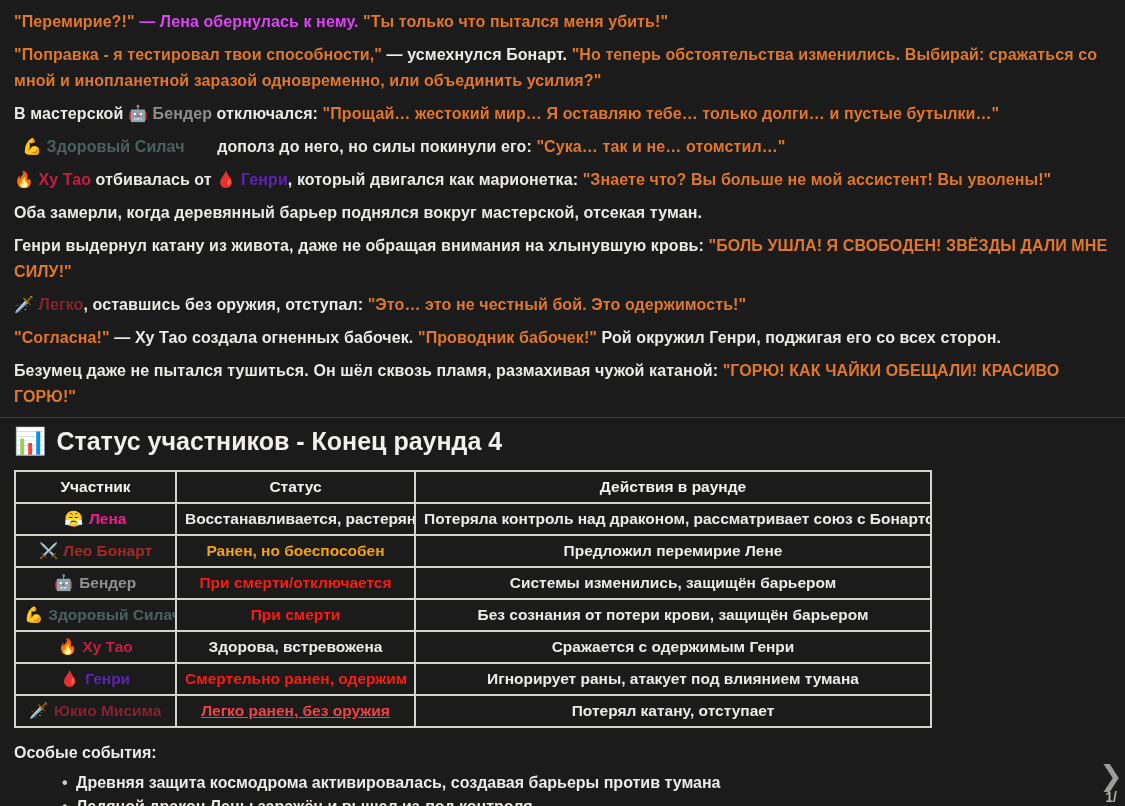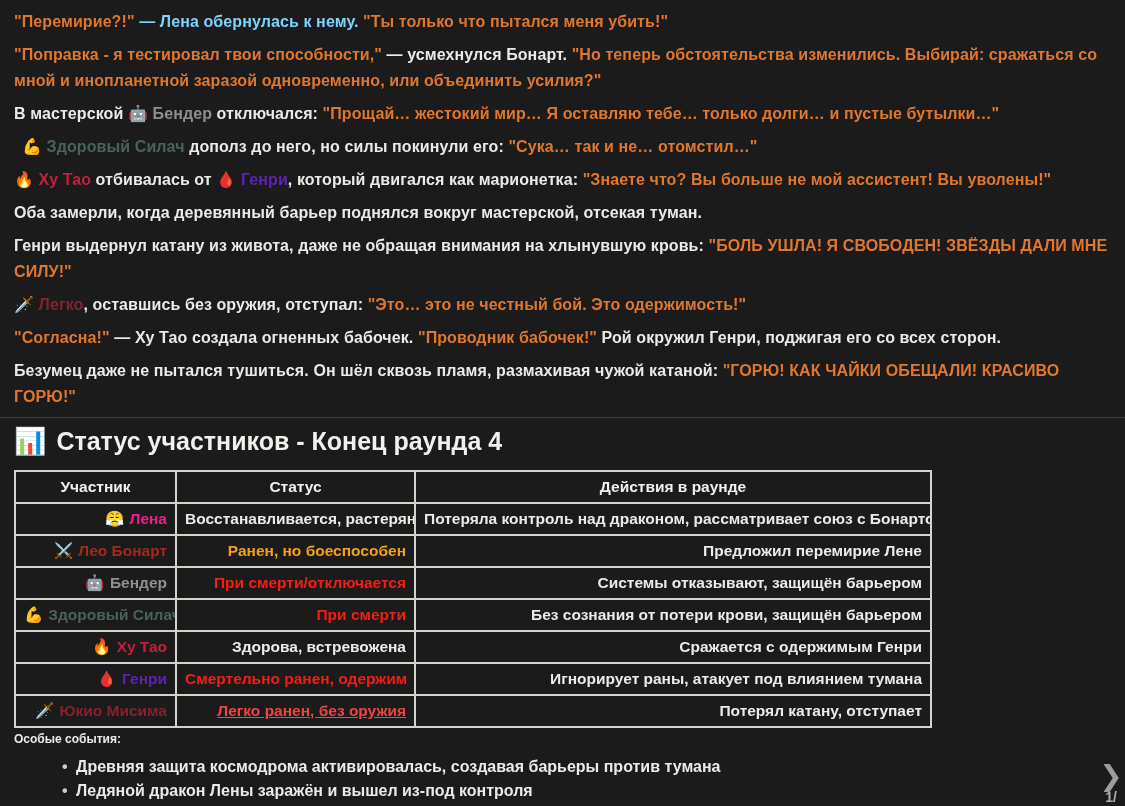--- a/index.html
+++ b/index.html
@@ -52,25 +52,25 @@
     border: 2px solid #d6d3cd;
     font-size: 15.5px;
     line-height: 20px;
     padding: 4px 8px;
     height: 22px;
     overflow: hidden;
     white-space: nowrap;
     vertical-align: middle;
   }
   table.status th { text-align: center; color: #f2f0ed; }
-  table.status td { text-align: right; }
+  table.status td { text-align: center; }
   td.c-name .emo { margin-right: 5px; }
 
   
-  .events-title { margin: 4px 0 11px 0; font-size: 12px; }
+  .events-title { margin: 16px 0 11px 0; font-size: 16px; }
   ul.events {
     margin: 0; padding: 0 0 0 48px;
     list-style: none;
   }
   ul.events li {
     position: relative;
     font-size: 16px;
     line-height: 19px;
     margin-bottom: 5px;
     padding-left: 14px;
@@ -101,24 +101,24 @@
     line-height: 17px;
     color: #b2b0ac;
   }
 </style>
 </head>
 <body>
 
 <div class="page">
 
   <div class="narrative">
-      <p><span style="color: rgb(224, 119, 46);">"Перемирие?!"</span><span style="color: #7dd3fc;"> — Лена обернулась к нему. </span><span style="color: rgb(224, 119, 46);">"Ты только что пытался меня убить!"</span></p>
+      <p><span style="color: rgb(224, 119, 46);">"Перемирие?!"</span><span style="color: #d946ef;"> — Лена обернулась к нему. </span><span style="color: rgb(224, 119, 46);">"Ты только что пытался меня убить!"</span></p>
       <p><span style="color: rgb(224, 119, 46);">"Поправка - я тестировал твои способности,"</span><span style="color: rgb(236, 234, 231);"> — усмехнулся Бонарт. </span><span style="color: rgb(224, 119, 46);">"Но теперь обстоятельства изменились. Выбирай: сражаться со мной и инопланетной заразой одновременно, или объединить усилия?"</span></p>
       <p><span style="color: rgb(236, 234, 231);">В мастерской </span><span style="color: rgb(143, 143, 143);">🤖 Бендер</span><span style="color: rgb(236, 234, 231);"> отключался: </span><span style="color: rgb(224, 119, 46);">"Прощай… жестокий мир… Я оставляю тебе… только долги… и пустые бутылки…"</span></p>
-      <p><span style="color: rgb(74, 98, 94); margin-left: 8px;">💪 Здоровый Силач</span><span style="color: rgb(236, 234, 231);"> дополз до него, но силы покинули его: </span><span style="color: rgb(224, 119, 46);">"Сука… так и не… отомстил…"</span></p>
+      <p><span style="color: rgb(74, 98, 94); margin-left: 8px;">💪 Здоровый Силач</span><span style="color: rgb(236, 234, 231); margin-left: 28px;"> дополз до него, но силы покинули его: </span><span style="color: rgb(224, 119, 46);">"Сука… так и не… отомстил…"</span></p>
       <p><span style="color: rgb(196, 31, 62);">🔥 Ху Тао</span><span style="color: rgb(236, 234, 231);"> отбивалась от </span><span style="color: rgb(93, 35, 178);">🩸 Генри</span><span style="color: rgb(236, 234, 231);">, который двигался как марионетка: </span><span style="color: rgb(224, 119, 46);">"Знаете что? Вы больше не мой ассистент! Вы уволены!"</span></p>
       <p><span style="color: rgb(236, 234, 231);">Оба замерли, когда деревянный барьер поднялся вокруг мастерской, отсекая туман.</span></p>
       <p><span style="color: rgb(236, 234, 231); text-align: right;">Генри выдернул катану из живота, даже не обращая внимания на хлынувшую кровь: </span><span style="color: rgb(224, 119, 46);">"БОЛЬ УШЛА! Я СВОБОДЕН! ЗВЁЗДЫ ДАЛИ МНЕ СИЛУ!"</span></p>
       <p><span style="color: rgb(132, 34, 47);">🗡️ Легко</span><span style="color: rgb(236, 234, 231); text-align: center;">, оставшись без оружия, отступал: </span><span style="color: rgb(224, 119, 46);">"Это… это не честный бой. Это одержимость!"</span></p>
       <p><span style="color: rgb(224, 119, 46);">"Согласна!"</span><span style="color: rgb(236, 234, 231);"> — Ху Тао создала огненных бабочек. </span><span style="color: rgb(224, 119, 46);">"Проводник бабочек!"</span><span style="color: rgb(236, 234, 231);"> Рой окружил Генри, поджигая его со всех сторон.</span></p>
       <p><span style="color: rgb(236, 234, 231);">Безумец даже не пытался тушиться. Он шёл сквозь пламя, размахивая чужой катаной: </span><span style="color: rgb(224, 119, 46);">"ГОРЮ! КАК ЧАЙКИ ОБЕЩАЛИ! КРАСИВО ГОРЮ!"</span></p>
     </div>
 
   <hr class="separator">
 
@@ -147,21 +147,21 @@
           <td>Потеряла контроль над драконом, рассматривает союз с Бонартом</td>
         </tr>
         <tr>
           <td class="c-name"><span class="emo">⚔️</span><span style="color: rgb(163, 42, 32);">Лео Бонарт</span></td>
           <td style="color: rgb(242, 162, 20);">Ранен, но боеспособен</td>
           <td>Предложил перемирие Лене</td>
         </tr>
         <tr>
           <td class="c-name"><span class="emo">🤖</span><span style="color: rgb(143, 143, 143);">Бендер</span></td>
           <td style="color: rgb(248, 29, 18);">При смерти/отключается</td>
-          <td>Системы отказывают, защищён барьером</td>
+          <td>Системы изменились, защищён барьером</td>
         </tr>
         <tr>
           <td class="c-name"><span class="emo">💪</span><span style="color: rgb(74, 98, 94);">Здоровый Силач</span></td>
           <td style="color: rgb(248, 29, 18);">При смерти</td>
           <td>Без сознания от потери крови, защищён барьером</td>
         </tr>
         <tr>
           <td class="c-name"><span class="emo">🔥</span><span style="color: rgb(196, 31, 62);">Ху Тао</span></td>
           <td style="color: rgb(236, 234, 231);">Здорова, встревожена</td>
           <td>Сражается с одержимым Генри</td>

